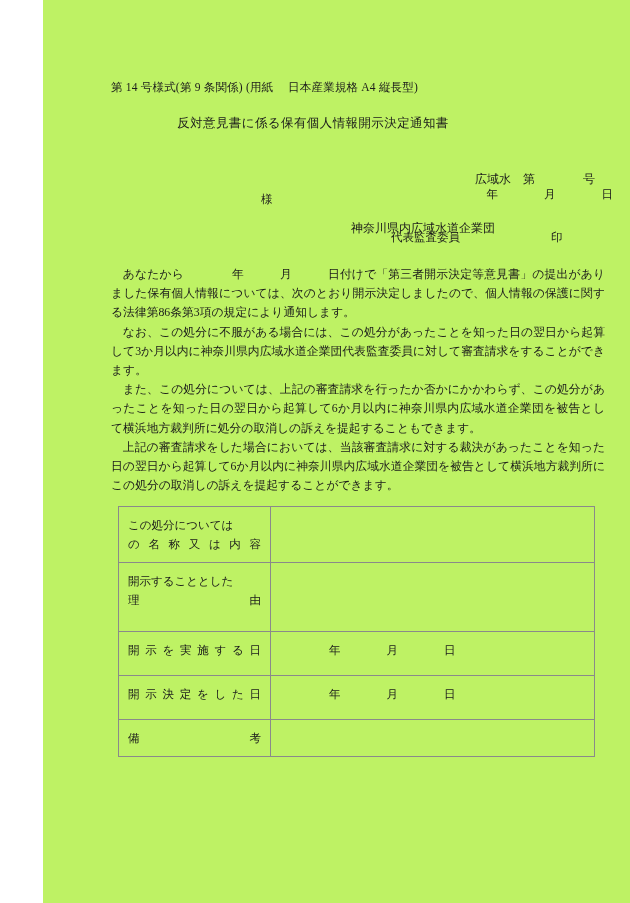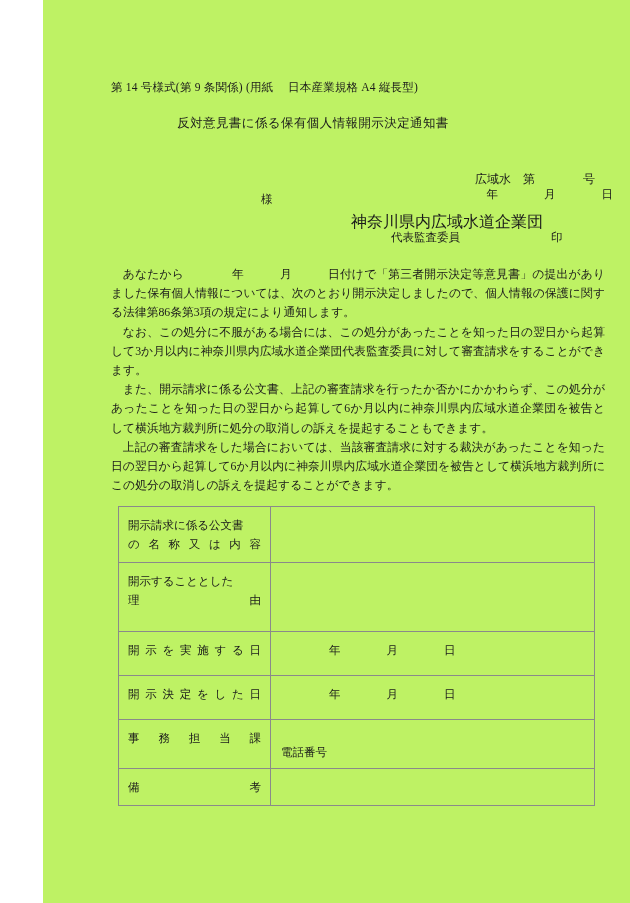--- a/index.html
+++ b/index.html
@@ -69,22 +69,22 @@
     left: 218px;
     top: 192px;
     font-size: 11.5px;
     white-space: pre;
   }
 
   
   .issuer-org {
     position: absolute;
     left: 308px;
-    top: 212px;
-    font-size: 16px;
+    top: 220px;
+    font-size: 12px;
     white-space: pre;
   }
   .issuer-role {
     position: absolute;
     left: 348px;
     top: 230px;
     font-size: 11.5px;
     white-space: pre;
   }
   .issuer-seal {
@@ -187,29 +187,29 @@
 
   <div class="addressee">様</div>
 
   <div class="issuer-org">神奈川県内広域水道企業団</div>
   <div class="issuer-role">代表監査委員</div>
   <div class="issuer-seal">印</div>
 
   <div class="body-block">
     <p class="para">あなたから　　　　年　　　月　　　日付けで「第三者開示決定等意見書」の提出がありました保有個人情報については、次のとおり開示決定しましたので、個人情報の保護に関する法律第86条第3項の規定により通知します。</p>
     <p class="para">なお、この処分に不服がある場合には、この処分があったことを知った日の翌日から起算して3か月以内に神奈川県内広域水道企業団代表監査委員に対して審査請求をすることができます。</p>
-    <p class="para">また、開示請求に係る公文書、上記の審査請求を行ったか否かにかかわらず、この処分があったことを知った日の翌日から起算して6か月以内に神奈川県内広域水道企業団を被告として横浜地方裁判所に処分の取消しの訴えを提起することもできます。</p>
+    <p class="para">また、この処分については、上記の審査請求を行ったか否かにかかわらず、この処分があったことを知った日の翌日から起算して6か月以内に神奈川県内広域水道企業団を被告として横浜地方裁判所に処分の取消しの訴えを提起することもできます。</p>
     <p class="para">上記の審査請求をした場合においては、当該審査請求に対する裁決があったことを知った日の翌日から起算して6か月以内に神奈川県内広域水道企業団を被告として横浜地方裁判所にこの処分の取消しの訴えを提起することができます。</p>
   </div>
 
   <table class="form-table">
     <tbody>
       <tr class="h-tall">
         <td class="lbl-cell">
-          <span class="lbl-line">開示請求に係る公文書</span>
+          <span class="lbl-line">この処分については</span>
           <span class="spread">の名称又は内容</span>
         </td>
         <td class="val-cell">
           <span class="val-bottom"></span>
         </td>
       </tr>
 
       <tr class="h-tall2">
         <td class="lbl-cell">
           <span class="lbl-line">開示することとした</span>
@@ -231,28 +231,20 @@
 
       <tr class="h-med">
         <td class="lbl-cell">
           <span class="spread">開示決定をした日</span>
         </td>
         <td class="val-cell">
           <span class="val-date">年　　　　月　　　　日</span>
         </td>
       </tr>
 
-      <tr class="h-dept">
-        <td class="lbl-cell">
-          <span class="spread">事務担当課</span>
-        </td>
-        <td class="cell-bottom">
-          <span class="val-bottom">電話番号</span>
-        </td>
-      </tr>
 
       <tr class="h-note">
         <td class="lbl-cell">
           <span class="spread">備考</span>
         </td>
         <td class="val-cell">
           <span class="val-bottom"></span>
         </td>
       </tr>
     </tbody>

